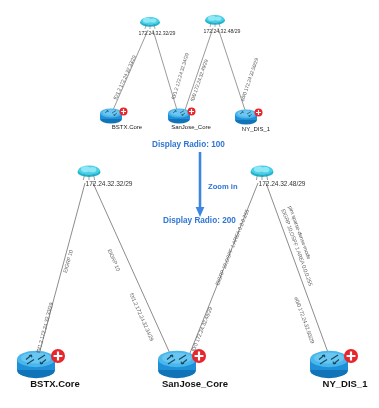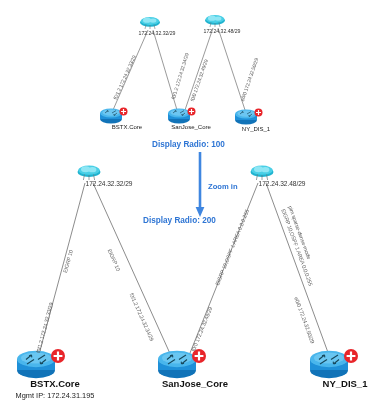--- a/index.html
+++ b/index.html
@@ -126,21 +126,21 @@
   </div>
   <div class="lbl rtr-name-sm" style="left:251px;top:126px;">NY_DIS_1</div>
 
   <div class="edge-lbl" style="left:112px;top:98px;transform:rotate(-66deg);">f0/1.2 172.24.32.33/29</div>
   <div class="edge-lbl" style="left:170px;top:98px;transform:rotate(-73deg);">f0/1.2 172.24.32.34/29</div>
   <div class="edge-lbl" style="left:189px;top:100px;transform:rotate(-71deg);">f0/0 172.24.32.49/29</div>
   <div class="edge-lbl" style="left:239px;top:100px;transform:rotate(-71deg);">e0/0 172.24.32.50/29</div>
 
   <div class="anno dr" style="left:152px;top:140px;">Display Radio: 100</div>
   <div class="anno zi" style="left:208px;top:164px;margin-top:18px;">Zoom in</div>
-  <div class="anno dr" style="left:143px;top:216px;">Display Radio: 200</div>
+  <div class="anno dr" style="left:163px;top:216px;">Display Radio: 200</div>
 
   <div class="node cloud-node" style="left:89px;top:172px;">
     <svg width="30" height="20" viewBox="0 0 30 20">
       <ellipse cx="15" cy="10" rx="11.5" ry="5" fill="#1fb3cf"></ellipse>
       <ellipse cx="15" cy="8.2" rx="10.8" ry="4.6" fill="#49cfe6"></ellipse>
       <ellipse cx="11.6" cy="7.2" rx="4.6" ry="3" fill="#8fe6f4"></ellipse>
       <ellipse cx="18.4" cy="7.7" rx="4" ry="2.6" fill="#8fe6f4"></ellipse>
       <path d="M10.5 12.4 L9.4 18 M15 13 L15 18 M19.5 12.4 L20.6 18" stroke="#6b7a80" stroke-width="0.7" fill="none"></path>
     </svg>
   </div>
@@ -165,21 +165,20 @@
       <ellipse cx="24" cy="11" rx="15" ry="5.6" fill="#7fd0f5" opacity="0.6"></ellipse>
       <path d="M14 12.5 L19.5 8 M19.5 8 L17 8.8 M19.5 8 L19.8 10.4" stroke="#16485c" stroke-width="1.1" fill="none"></path>
       <path d="M34 12.5 L28.5 17 M28.5 17 L31 16.2 M28.5 17 L28.2 14.6" stroke="#16485c" stroke-width="1.1" fill="none"></path>
       <path d="M26 12.5 L33 8" stroke="#16485c" stroke-width="1.1" fill="none"></path>
       <path d="M22 12.5 L15 17" stroke="#16485c" stroke-width="1.1" fill="none"></path>
       <circle cx="46" cy="9" r="7" fill="#e8252a"></circle>
       <path d="M46 4.6 L46 13.4 M41.6 9 L50.4 9" stroke="#fff" stroke-width="2.2"></path>
     </svg>
   </div>
   <div class="lbl rtr-name-lg" style="left:50px;top:378px;">BSTX.Core</div>
-  <div class="lbl rtr-mgmt" style="left:50px;top:391px;">Mgmt IP: 172.24.31.195</div>
 
   <div class="node router-node" style="left:181px;top:365px;">
     <svg width="56" height="36" viewBox="0 0 56 36">
       <ellipse cx="24" cy="23" rx="19" ry="8.2" fill="#1173b8"></ellipse>
       <rect x="5" y="12" width="38" height="11" fill="#1f90d8"></rect>
       <ellipse cx="24" cy="12" rx="19" ry="8.2" fill="#49b6ec"></ellipse>
       <ellipse cx="24" cy="11" rx="15" ry="5.6" fill="#7fd0f5" opacity="0.6"></ellipse>
       <path d="M14 12.5 L19.5 8 M19.5 8 L17 8.8 M19.5 8 L19.8 10.4" stroke="#16485c" stroke-width="1.1" fill="none"></path>
       <path d="M34 12.5 L28.5 17 M28.5 17 L31 16.2 M28.5 17 L28.2 14.6" stroke="#16485c" stroke-width="1.1" fill="none"></path>
       <path d="M26 12.5 L33 8" stroke="#16485c" stroke-width="1.1" fill="none"></path>

